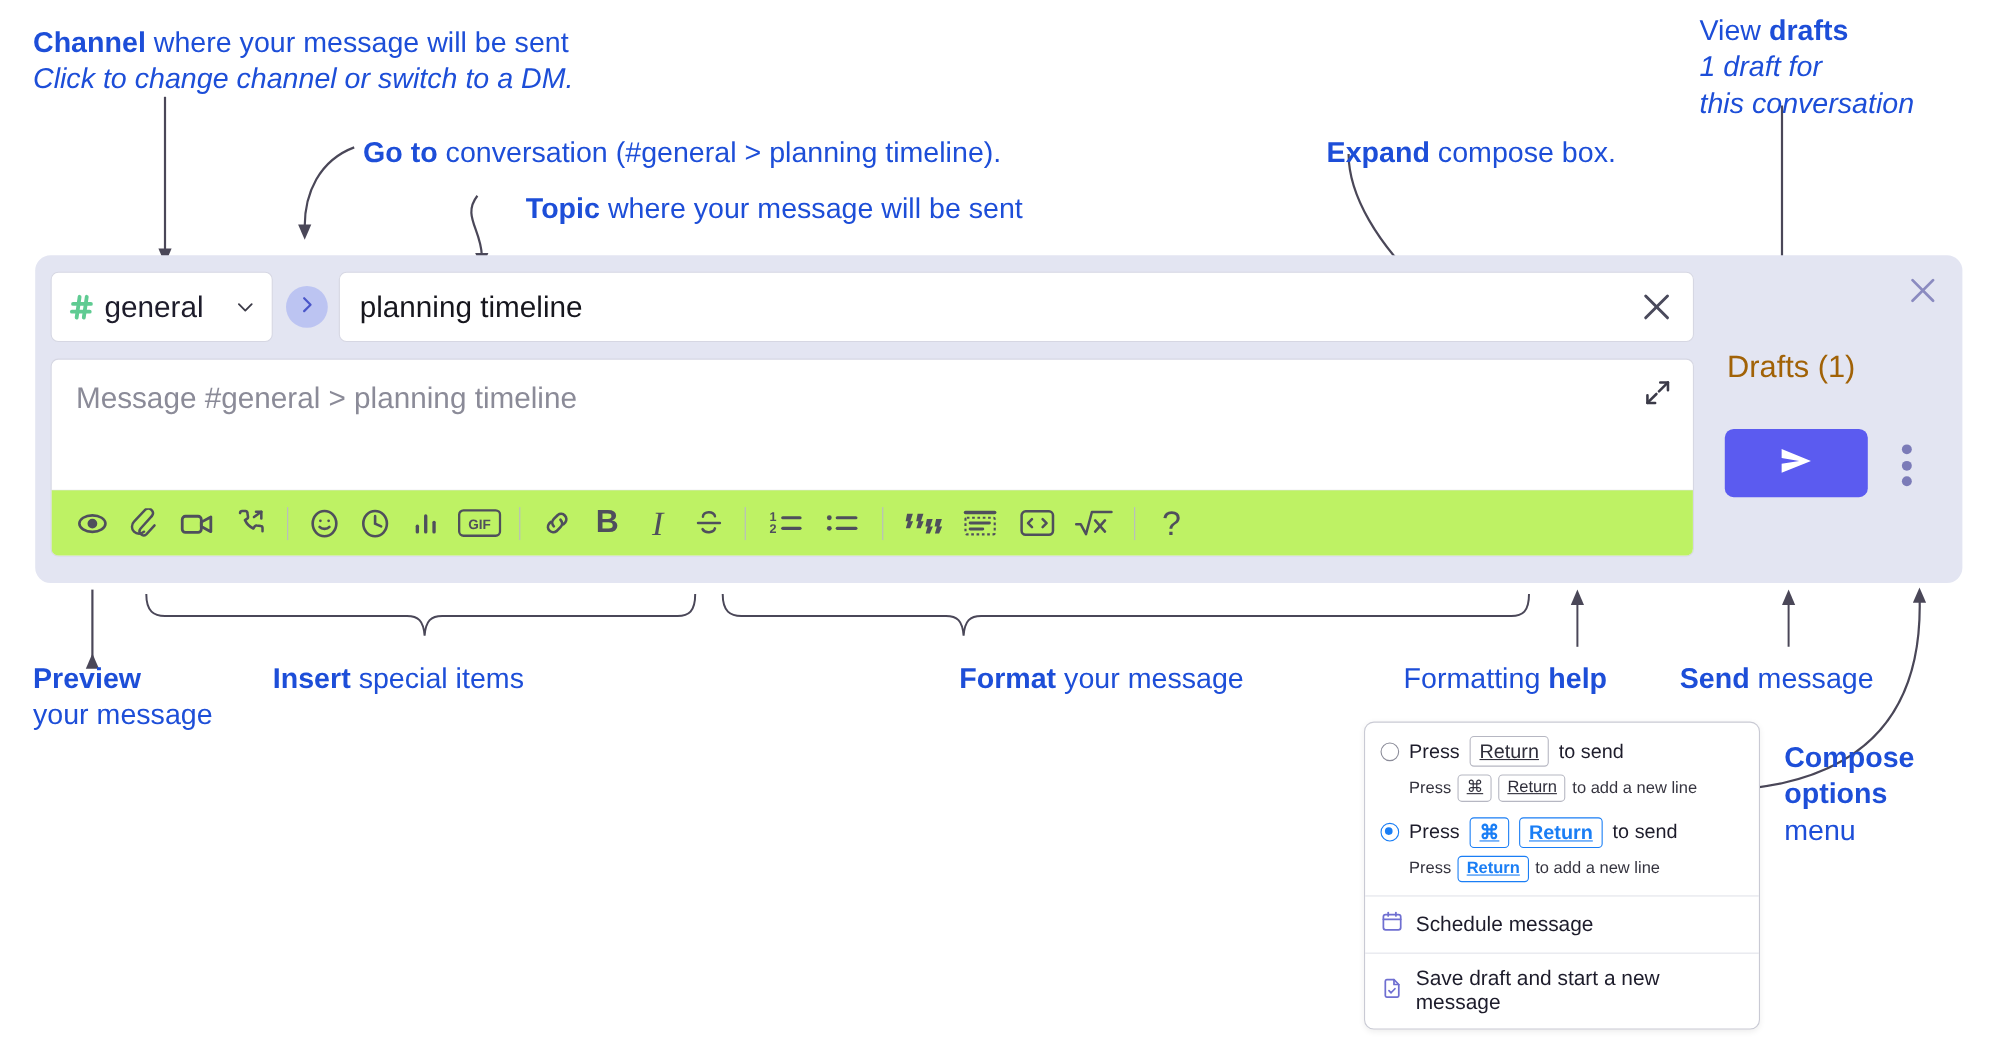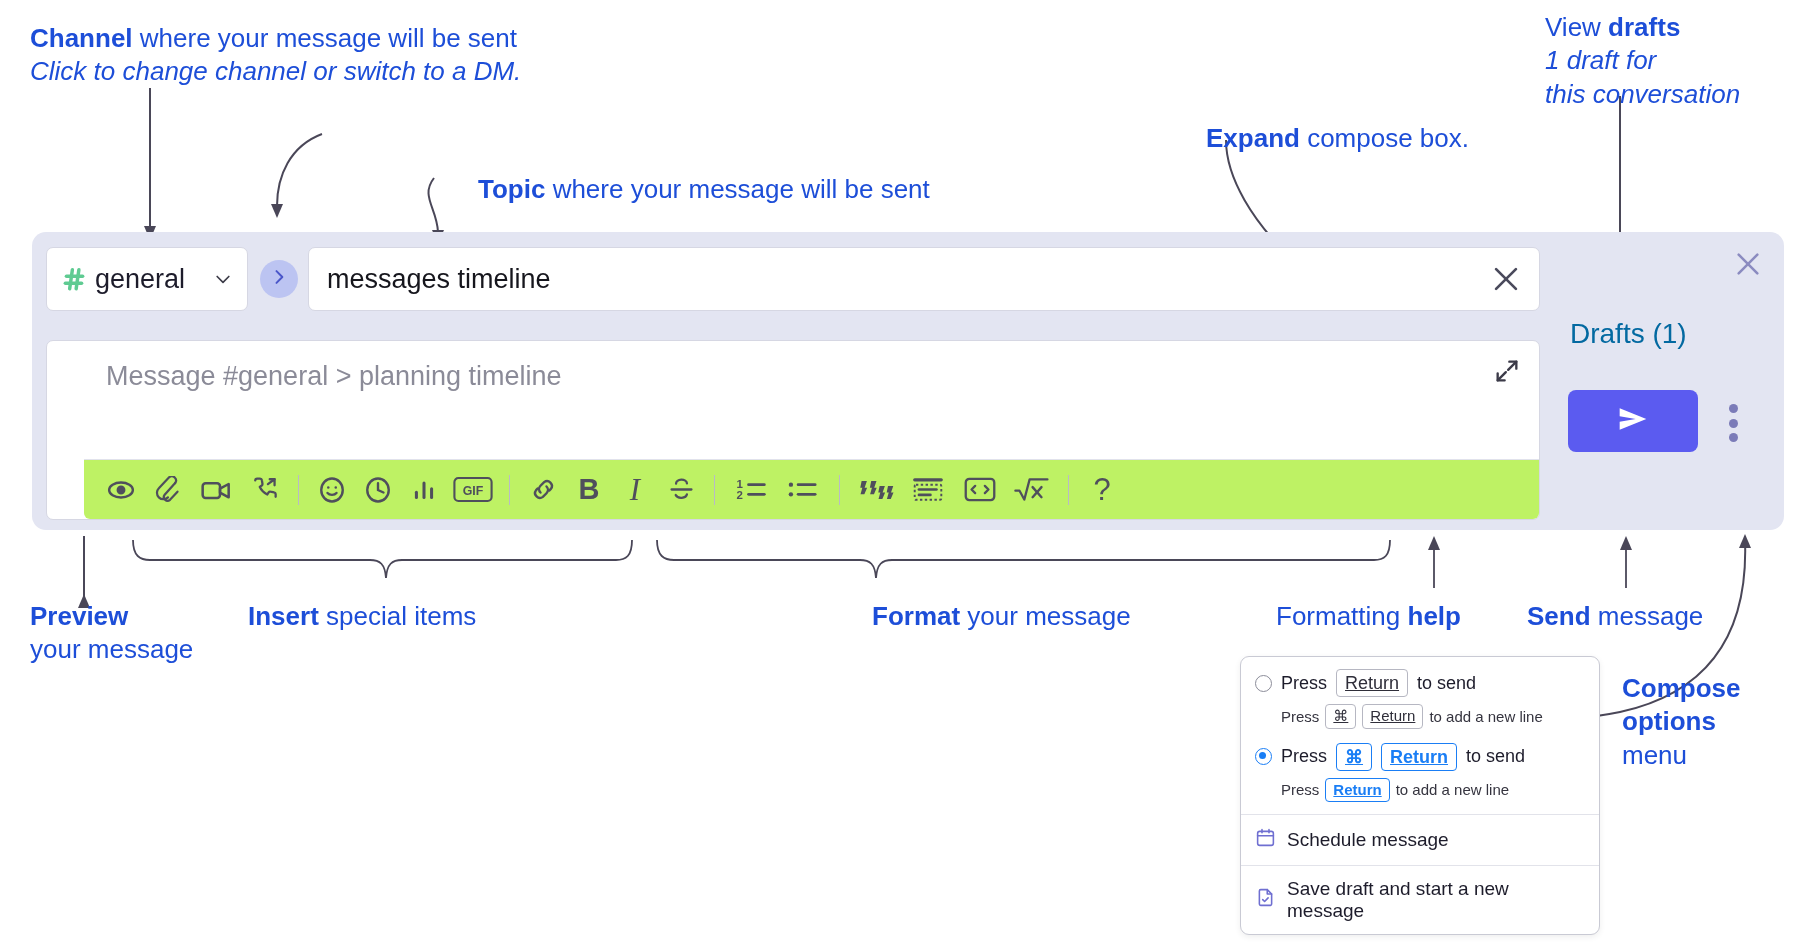--- a/index.html
+++ b/index.html
@@ -76,27 +76,27 @@
     padding: 0 16px 0 18px;
   }
   .topic-value {
     flex: 1 1 auto;
     font-size: 27px; color: #16161d;
   }
   .topic-clear { width: 34px; height: 34px; cursor: pointer; flex: 0 0 auto; }
 
   
   .msg-box {
-    margin-top: 28px;
+    margin-top: 14px;
     background: #ffffff;
     border: 1px solid #d6d7e3;
     border-radius: 7px;
     height: 180px;
     position: relative;
-    display: flex; flex-direction: column; padding-left: 37px;
+    display: flex; flex-direction: column;
   }
   .msg-area {
     flex: 1 1 auto;
     position: relative;
     padding: 20px 22px;
   }
   .msg-placeholder {
     font-size: 27px; color: #8b8b98;
   }
   .expand-icon {
@@ -138,21 +138,21 @@
     position: absolute;
     left: 1522px; top: 0;
     width: 230px; height: 298px;
   }
   .rail-close {
     position: absolute; right: 20px; top: 16px;
     width: 32px; height: 32px; cursor: pointer;
   }
   .drafts-link {
     position: absolute; left: 16px; top: 86px;
-    font-size: 28px; color: #0369a1; cursor: pointer;
+    font-size: 28px; color: #a16207; cursor: pointer;
   }
   .send-btn {
     position: absolute; left: 14px; top: 158px;
     width: 130px; height: 62px;
     background: #5b5bf0; border-radius: 8px;
     display: flex; align-items: center; justify-content: center;
     cursor: pointer;
   }
   .kebab {
     position: absolute; left: 166px; top: 168px;
@@ -265,20 +265,23 @@
       <polygon points="1434,536 1428,550 1440,550"></polygon>
       <polygon points="1626,536 1620,550 1632,550"></polygon>
     </g>
   </svg>
 
   <div class="anno" style="left:30px; top:22px;">
     <div><b>Channel</b><span> where your message will be sent</span></div>
     <i class="sub">Click to change channel or switch to a DM.</i>
   </div>
 
+  <div class="anno" style="left:330px; top:122px;">
+    <b>Go to</b><span> conversation (#general &gt; planning timeline).</span>
+  </div>
 
   <div class="anno" style="left:478px; top:173px;">
     <b>Topic</b><span> where your message will be sent</span>
   </div>
 
   <div class="anno" style="left:1206px; top:122px;">
     <b>Expand</b><span> compose box.</span>
   </div>
 
   <div class="anno" style="left:1545px; top:11px;">
@@ -338,21 +341,21 @@
 
         <div class="goto-btn">
           <span>
             <svg viewBox="0 0 24 24" width="20" height="20" fill="none" stroke="#4a56c9" stroke-width="2.4" stroke-linecap="round" stroke-linejoin="round">
               <polyline points="9,5 16,12 9,19"></polyline>
             </svg>
           </span>
         </div>
 
         <div class="topic-field">
-          <span class="topic-value">messages timeline</span>
+          <span class="topic-value">planning timeline</span>
           <span class="topic-clear">
             <svg viewBox="0 0 24 24" width="34" height="34" fill="none" stroke="#4a4a5c" stroke-width="1.9" stroke-linecap="round">
               <line x1="5" y1="5" x2="19" y2="19"></line>
               <line x1="19" y1="5" x2="5" y2="19"></line>
             </svg>
           </span>
         </div>
       </div>
 
       <div class="msg-box">

